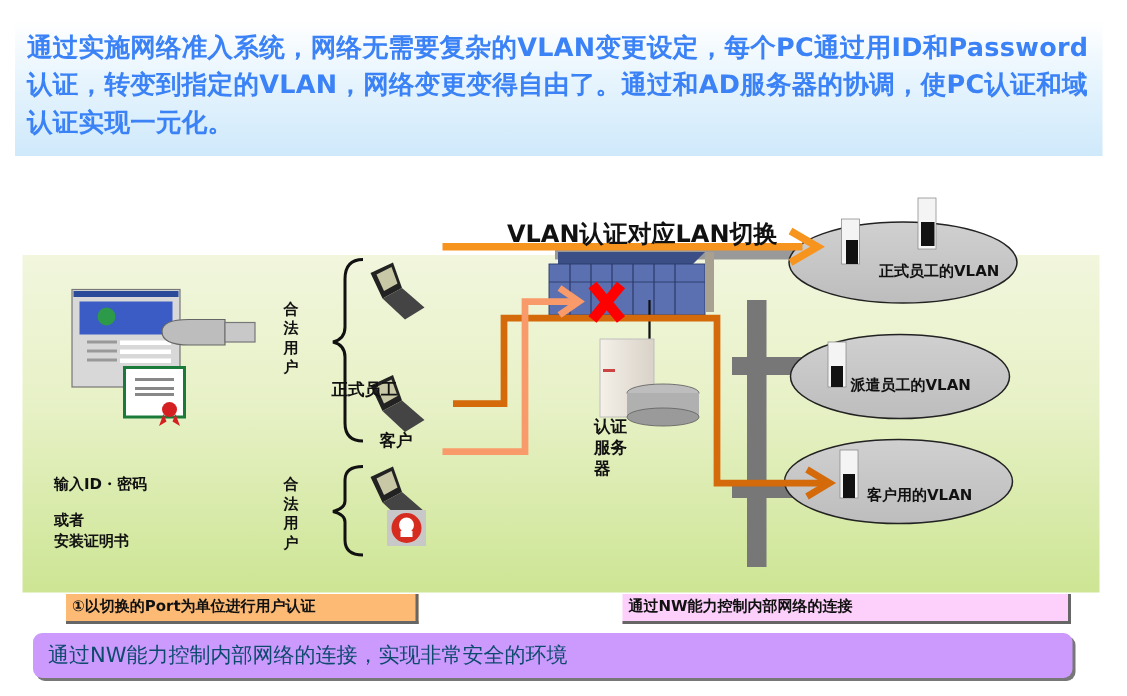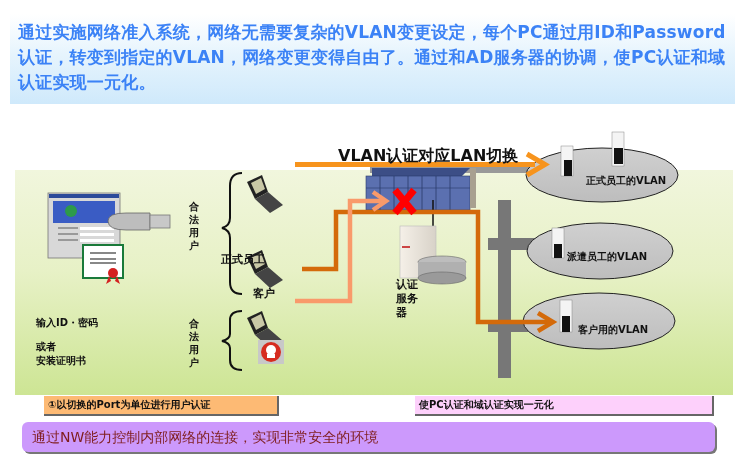--- a/index.html
+++ b/index.html
@@ -8,21 +8,21 @@
   #intro{left:10px;top:14px;width:725px;height:90px;background:linear-gradient(180deg,#ffffff 0%,#e6f4fd 45%,#cfe9fb 100%);}
   #intro-text{left:18px;top:20px;width:715px;font-size:17px;font-weight:bold;line-height:25px;color:#3b82f6;letter-spacing:0.2px;}
   #panel{left:15px;top:170px;width:718px;height:225px;background:linear-gradient(180deg,#f1f6dd 0%,#e7f1c6 45%,#cde594 100%);}
   .lbl{font-size:11px;font-weight:bold;color:#111;white-space:nowrap;}
   .vert{font-size:10px;font-weight:bold;color:#111;width:12px;line-height:13px;text-align:center;word-break:break-all;}
   .vlan-lbl{font-size:10px;font-weight:bold;color:#111;white-space:nowrap;}
   #box1{left:44px;top:396px;width:233px;height:18px;background:#fdba74;border-right:2px solid #666;border-bottom:2px solid #666;}
   #box2{left:415px;top:396px;width:297px;height:18px;background:#fdd0fb;border-right:2px solid #666;border-bottom:2px solid #666;}
   .box-txt{font-size:10px;font-weight:bold;color:#111;line-height:18px;padding-left:4px;white-space:nowrap;}
   #footer{left:22px;top:422px;width:693px;height:30px;background:#cc99fc;border-radius:6px;box-shadow:2px 2px 0 #777;}
-  #footer-txt{font-size:14px;color:#7f1d1d;line-height:30px;padding-left:10px;white-space:nowrap;}
+  #footer-txt{font-size:14px;color:#0c4a6e;line-height:30px;padding-left:10px;white-space:nowrap;}
 </style>
 </head>
 <body>
 
 <div id="intro" class="abs"></div>
 <div id="intro-text" class="abs">通过实施网络准入系统，网络无需要复杂的VLAN变更设定，每个PC通过用ID和Password认证，转变到指定的VLAN，网络变更变得自由了。通过和AD服务器的协调，使PC认证和域认证实现一元化。</div>
 
 <div id="panel" class="abs"></div>
 
 <svg class="abs" style="left:0;top:0" width="751" height="464">
@@ -170,18 +170,18 @@
 <div class="abs lbl" style="left:36px;top:354px;font-size:10px;">安装证明书</div>
 
 <div class="abs vlan-lbl" style="left:586px;top:174px;">正式员工的VLAN</div>
 <div class="abs vlan-lbl" style="left:567px;top:250px;">派遣员工的VLAN</div>
 <div class="abs vlan-lbl" style="left:578px;top:323px;">客户用的VLAN</div>
 
 <div id="box1" class="abs">
   <div class="box-txt">①以切换的Port为单位进行用户认证</div>
 </div>
 <div id="box2" class="abs">
-  <div class="box-txt">使PC认证和域认证实现一元化</div>
+  <div class="box-txt">通过NW能力控制内部网络的连接</div>
 </div>
 
 <div id="footer" class="abs">
   <div id="footer-txt">通过NW能力控制内部网络的连接，实现非常安全的环境</div>
 </div>
 
 </body></html>

